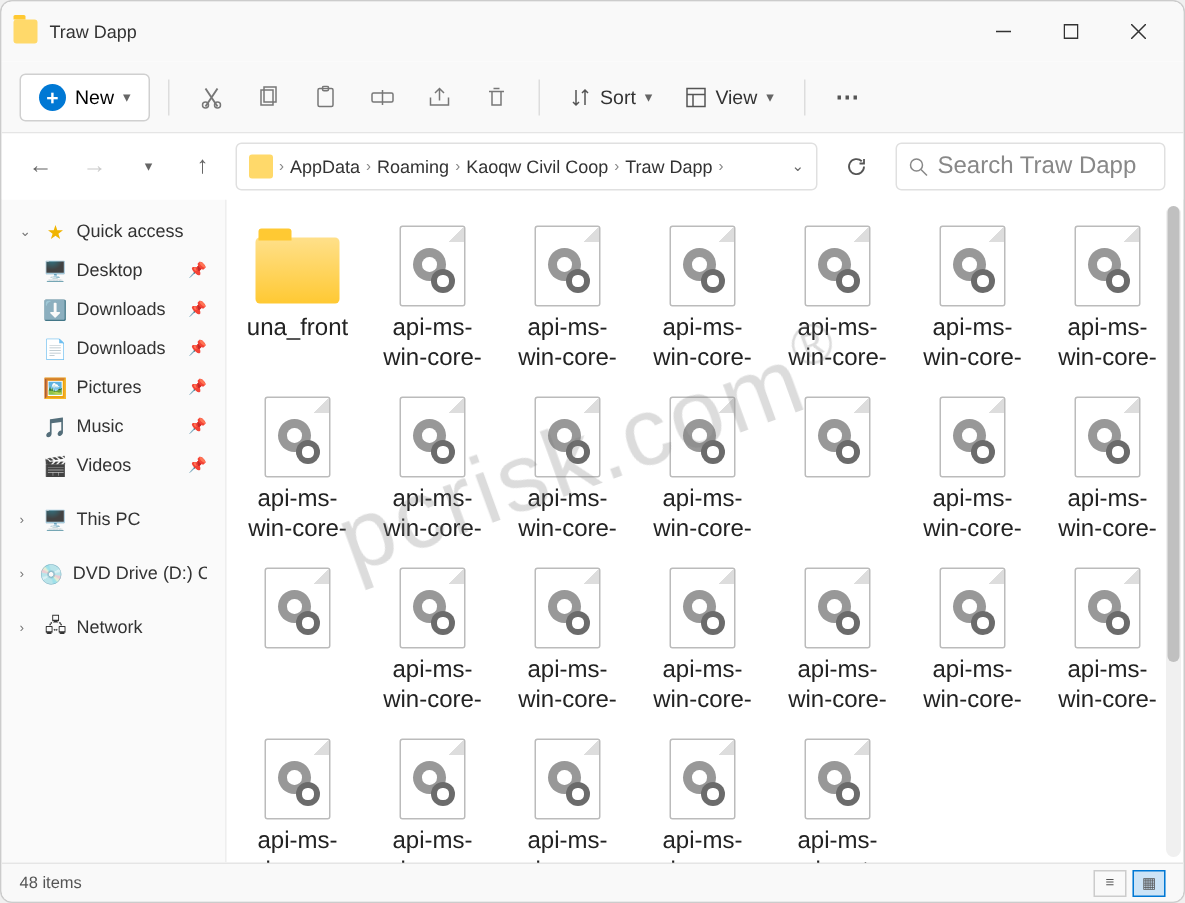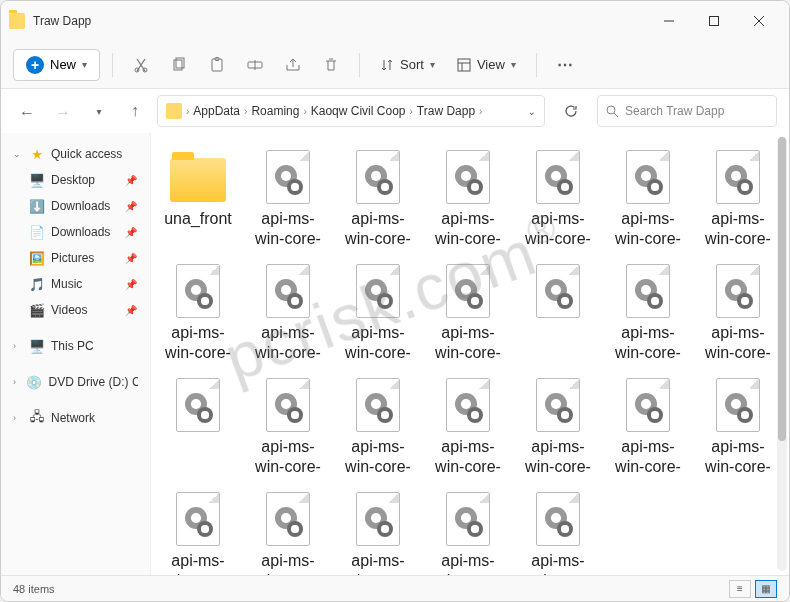--- a/index.html
+++ b/index.html
@@ -17,21 +17,21 @@
     .tb-sep { width: 1px; height: 24px; background: #ddd; margin: 0 6px; }
     .tb-icon { width: 32px; height: 32px; display: flex; align-items: center; justify-content: center; border-radius: 4px; color: #666; cursor: pointer; }
     .tb-text-btn { display: flex; align-items: center; gap: 6px; padding: 4px 8px; font-size: 13px; color: #333; cursor: pointer; border-radius: 4px; }
     .navbar { height: 44px; display: flex; align-items: center; padding: 0 12px; gap: 8px; background: #fff; }
     .nav-arrow { width: 28px; height: 28px; display: flex; align-items: center; justify-content: center; color: #666; cursor: pointer; border-radius: 4px; }
     .nav-arrow.disabled { color: #ccc; cursor: default; }
     .breadcrumb { flex: 1; display: flex; align-items: center; gap: 4px; padding: 4px 8px; border: 1px solid #e0e0e0; border-radius: 4px; height: 32px; font-size: 12px; color: #333; min-width:0; overflow:hidden; }
     .bc-folder { width: 16px; height: 16px; background: #ffd96a; border-radius: 2px; position:relative; flex-shrink:0;}
     .bc-sep { color: #888; font-size: 10px; }
     .refresh { width: 28px; height: 28px; display: flex; align-items: center; justify-content: center; color: #555; cursor: pointer; margin: 0 4px; }
-    .search { width: 180px; height: 32px; border: 1px solid #e0e0e0; border-radius: 4px; padding: 0 8px; display: flex; align-items: center; gap: 6px; color: #888; font-size: 12px; }
+    .search { width: 180px; height: 32px; border: 1px solid #e0e0e0; border-radius: 4px; padding: 0 8px; display: flex; align-items: center; gap: 6px; color: #888; font-size: 16px; }
     .content-area { flex: 1; display: flex; overflow: hidden; }
     .sidebar { width: 150px; background: #fafafa; border-right: 1px solid #eee; padding: 8px 4px; overflow-y: auto; font-size: 12px; }
     .side-item { display: flex; align-items: center; gap: 6px; padding: 5px 8px; cursor: pointer; border-radius: 3px; color: #333; }
     .side-chev { width: 10px; font-size: 9px; color: #777; }
     .side-icon { width: 16px; height: 16px; display:flex; align-items:center; justify-content:center; font-size:13px; }
     .pin { margin-left: auto; color: #888; font-size:10px; }
     .files { flex: 1; overflow-y: auto; padding: 12px 4px; position: relative; }
     .files-grid { display: grid; grid-template-columns: repeat(7, 86px); gap: 4px 4px; }
     .file-item { width: 86px; display: flex; flex-direction: column; align-items: center; padding: 4px 2px; cursor: pointer; border-radius: 3px; }
     .file-icon { width: 56px; height: 56px; display: flex; align-items: center; justify-content: center; position: relative; }

